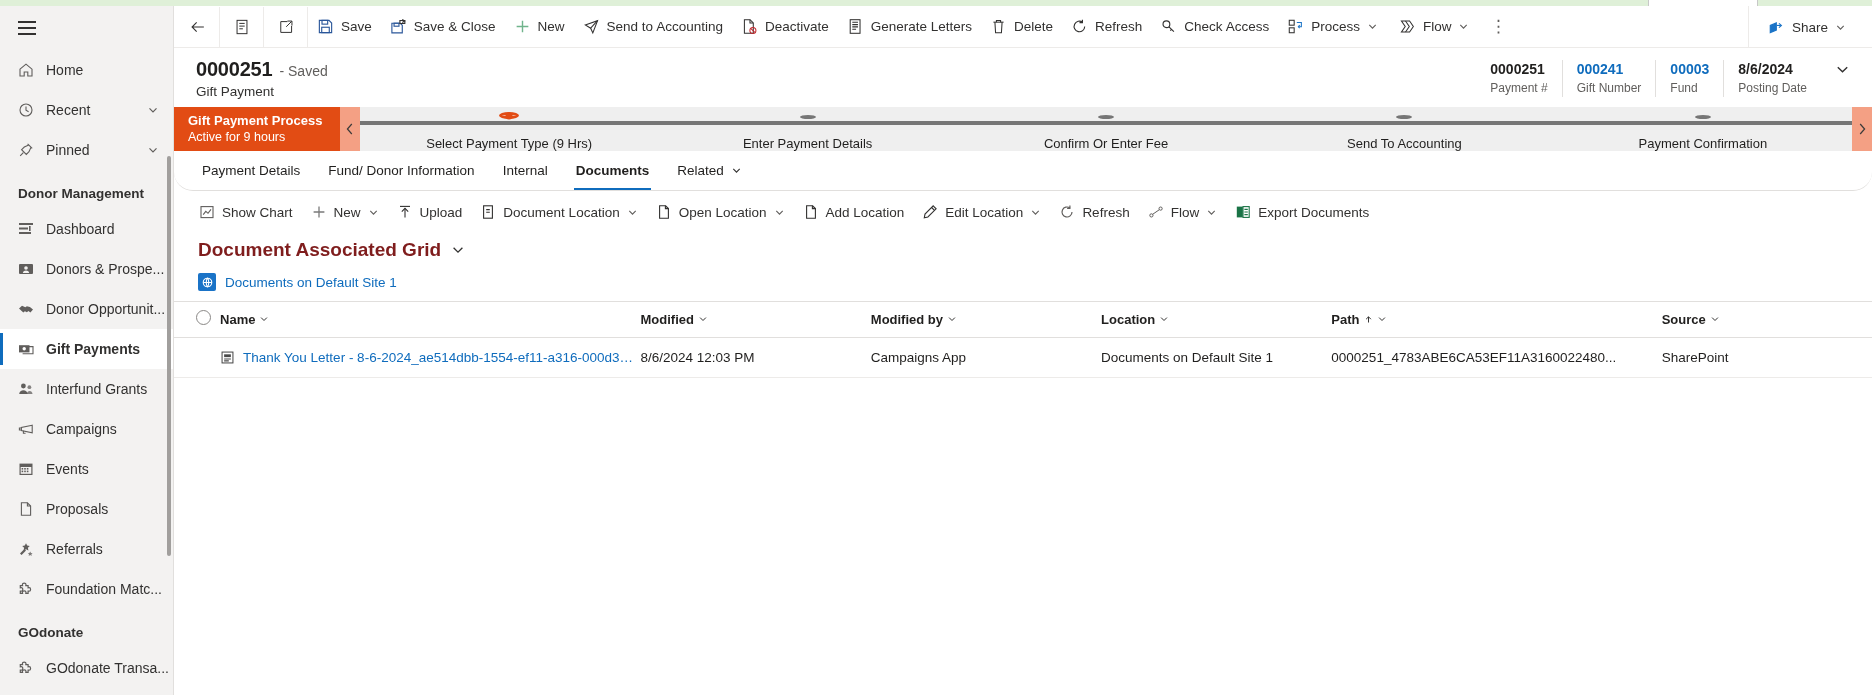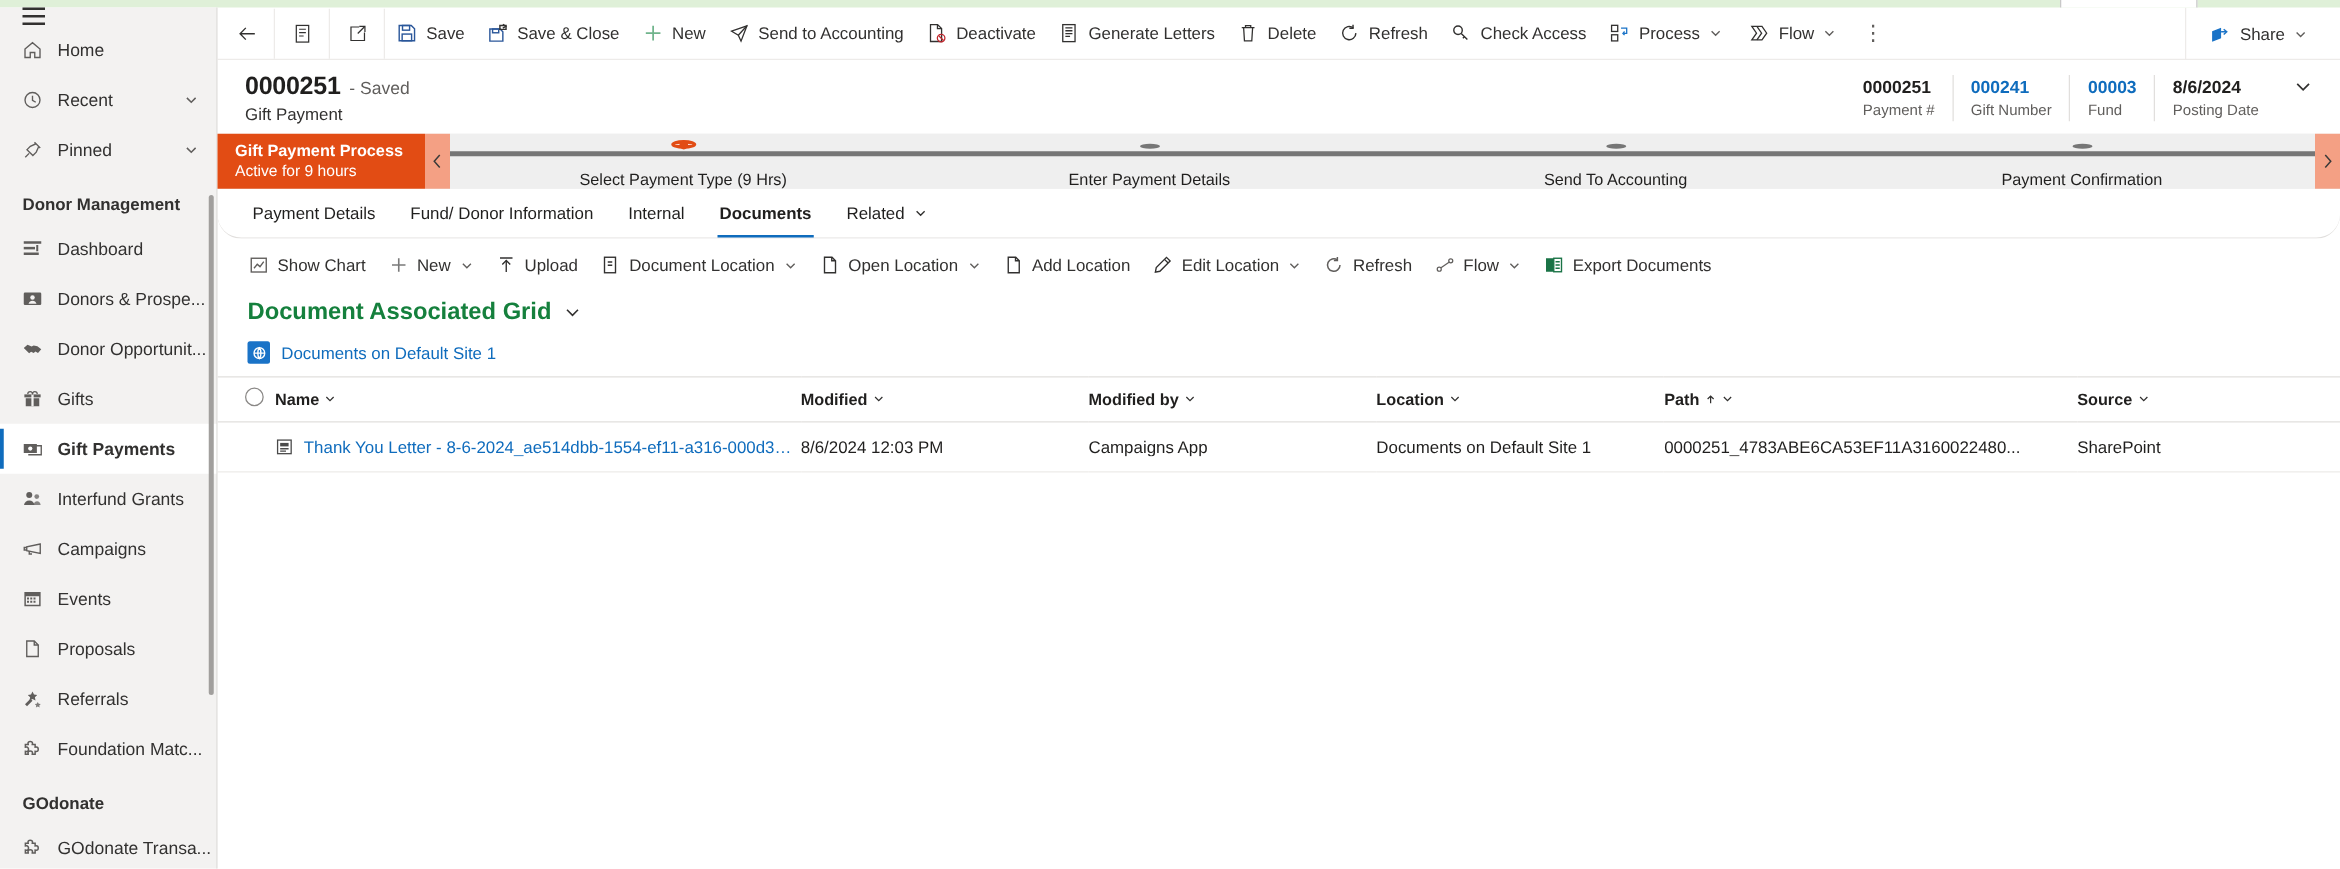--- a/index.html
+++ b/index.html
@@ -327,21 +327,21 @@
     padding: 0 0 0 0;
     display: flex;
     flex-direction: column;
     background: #ffffff;
   }
   .grid-heading {
     display: flex; align-items: center;
     padding: 6px 0 6px 24px;
     gap: 10px;
   }
-  .grid-heading .gh-title { font-size: 19px; font-weight: 600; color: #15803d; }
+  .grid-heading .gh-title { font-size: 19px; font-weight: 600; color: #7f1d1d; }
   .grid-heading .gh-chev { color: #323130; display:inline-flex; align-items:center; cursor:pointer; }
   .grid-heading .gh-chev svg { width: 14px; height: 14px; display:block; }
 
   .breadcrumb-row {
     display: flex; align-items: center;
     padding: 6px 0 10px 24px;
     gap: 9px;
   }
   .bc-icon {
     width: 18px; height: 18px;
@@ -493,31 +493,20 @@
 
         <div class="nav-item">
           <span class="nav-ico">
             <svg viewBox="0 0 16 16" fill="currentColor">
                 <path d="M1 7.4l3-2.6 3.3 1.4 1.6-.9 3 .7 3.1 2.4-2.6 3-2-1.3-1.5 1.2-2-1-1.6 1.3z"></path>
               </svg>
           </span>
           <span class="nav-label">Donor Opportunit...</span>
         </div>
 
-        <div class="nav-item">
-          <span class="nav-ico">
-            <svg viewBox="0 0 16 16" fill="currentColor">
-                <rect x="1.5" y="4.5" width="13" height="2.4"></rect>
-                <rect x="2.6" y="7.6" width="10.8" height="6.4"></rect>
-                <rect x="7.1" y="4.5" width="1.8" height="9.5" fill="#f3f2f1"></rect>
-                <path d="M4.2 4.2c0-1.2 1-2 2-2 1.1 0 1.8 1 1.8 2.3M11.8 4.2c0-1.2-1-2-2-2-1.1 0-1.8 1-1.8 2.3" fill="none" stroke="currentColor" stroke-width="1"></path>
-              </svg>
-          </span>
-          <span class="nav-label">Gifts</span>
-        </div>
 
         <div class="nav-item selected">
           <span class="nav-ico">
             <svg viewBox="0 0 16 16" fill="currentColor">
                 <path d="M1 4.2h10.5v7.2H1z"></path>
                 <circle cx="6.2" cy="7.8" r="1.7" fill="#ffffff"></circle>
                 <path d="M9.5 5.6h5.5v7.2H4.6" fill="none" stroke="currentColor" stroke-width="1.1"></path>
               </svg>
           </span>
           <span class="nav-label">Gift Payments</span>
@@ -834,20 +823,24 @@
               <span>Select Payment Type</span>
               <span class="hrs">(9 Hrs)</span>
             </div>
           </div>
 
           <div class="bpf-stage">
             <div class="bpf-node"></div>
             <div class="bpf-label">Enter Payment Details</div>
           </div>
 
+          <div class="bpf-stage">
+            <div class="bpf-node"></div>
+            <div class="bpf-label">Confirm Or Enter Fee</div>
+          </div>
 
           <div class="bpf-stage">
             <div class="bpf-node"></div>
             <div class="bpf-label">Send To Accounting</div>
           </div>
 
           <div class="bpf-stage">
             <div class="bpf-node"></div>
             <div class="bpf-label">Payment Confirmation</div>
           </div>

